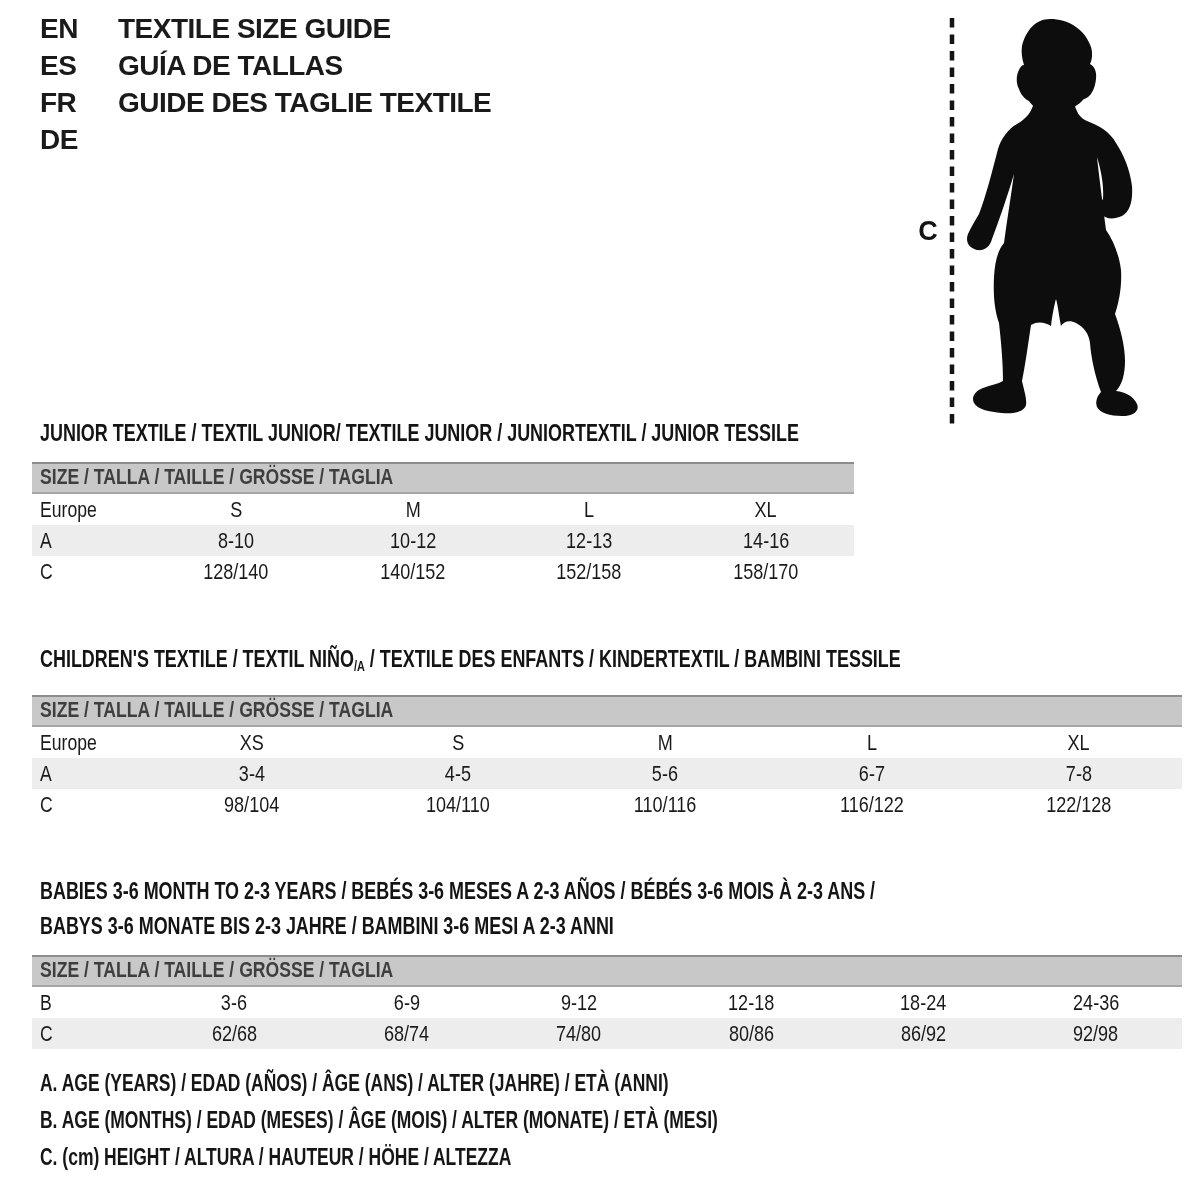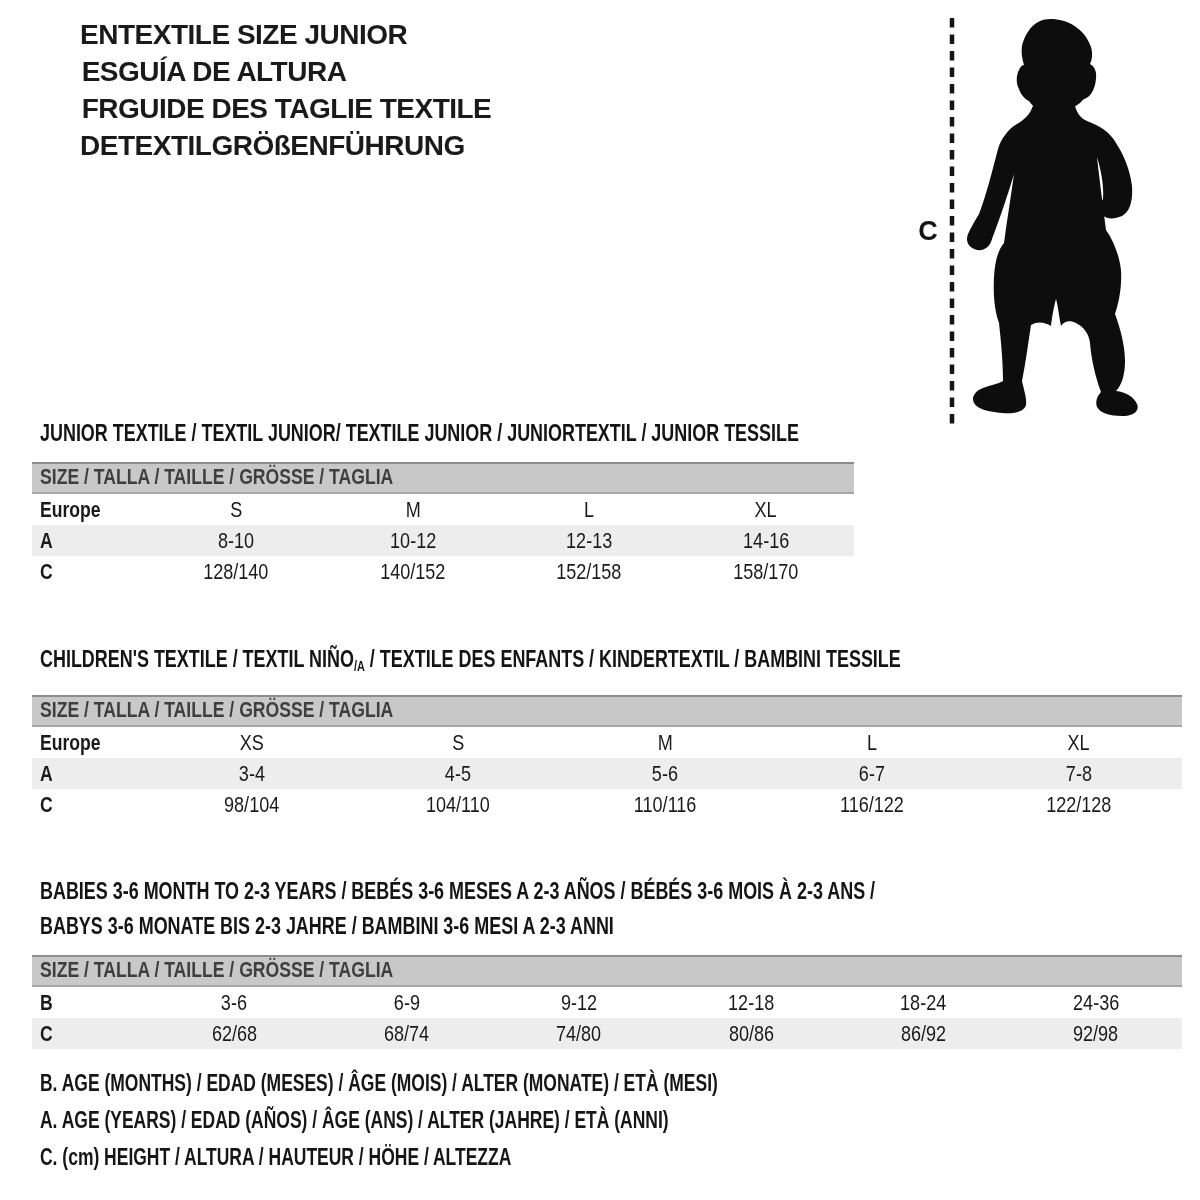--- a/index.html
+++ b/index.html
@@ -1,20 +1,20 @@
 <!DOCTYPE html>
 <html style="--bg: #ffffff; --txt: #1a1a1a; --bar-bg: #c8c8c8; --bar-txt: #3e3e3e; --bar-bt: #8d8d8d; --bar-bb: #a6a6a6; --shade: #ededed;"><head>
 <meta charset="utf-8">
 <style>
   html,body{margin:0;padding:0;background:#fff;}
   .page{position:relative;width:1200px;height:1200px;background:var(--bg,#fff);
         font-family:"Liberation Sans",sans-serif;color:var(--txt,#1a1a1a);overflow:hidden;}
 
   
-  .lang-block{position:absolute;left:40px;top:16px;text-align:right;}
+  .lang-block{position:absolute;left:40px;top:10px;}
   .lang-row{display:flex;align-items:center;height:37px;}
   .lang-code{width:78px;font-weight:700;font-size:28px;letter-spacing:-.5px;}
   .lang-label{font-weight:700;font-size:28px;letter-spacing:-.5px;white-space:nowrap;}
 
   
   .figure-svg{position:absolute;left:898px;top:0;}
 
   
   #sections section{position:absolute;left:32px;}
   .sec-junior{top:416px;width:822px;}
@@ -22,52 +22,51 @@
   .sec-babies{top:874px;width:1150px;}
   .sec-title{margin-left:8px;line-height:35px;font-size:23px;font-weight:700;white-space:nowrap;
              transform:scaleX(.78);transform-origin:left center;color:#141414;}
   .sec-title .sub{font-size:14px;vertical-align:-4px;}
   .size-bar{margin-top:11px;height:32px;box-sizing:border-box;background:var(--bar-bg,#c8c8c8);
             border-top:2px solid var(--bar-bt,#8d8d8d);border-bottom:2px solid var(--bar-bb,#a6a6a6);
             display:flex;padding-left:8px;}
   .size-bar .cxl{color:var(--bar-txt,#3e3e3e);font-weight:700;}
   .row{height:31px;display:flex;align-items:center;}
   .row.shaded{background:var(--shade,#ededed);}
-  .row-label{width:108px;padding-left:8px;font-weight:bold;}
+  .row-label{width:108px;padding-left:8px;}
   .row-value{flex:1;text-align:center;}
   .cx{display:inline-block;transform:scaleX(.82);transform-origin:center;font-size:22px;white-space:nowrap;}
   .cxl{display:inline-block;transform:scaleX(.8);transform-origin:left center;font-size:22px;white-space:nowrap;}
 
   
   .legend{position:absolute;left:40px;top:1066px;}
   .legend-line{line-height:35px;}
   .lx{display:inline-block;transform:scaleX(.76);transform-origin:left center;
       font-size:23px;font-weight:700;white-space:nowrap;color:#161616;}
 </style>
 </head>
 <body>
 
 <div class="page">
 
   <div class="lang-block" id="lang-block">
       <div class="lang-row">
         <span class="lang-code">EN</span>
-        <span class="lang-label">TEXTILE SIZE JUNIOR</span>
+        <span class="lang-label">TEXTILE SIZE GUIDE</span>
       </div>
       <div class="lang-row">
         <span class="lang-code">ES</span>
-        <span class="lang-label">GUÍA DE ALTURA</span>
+        <span class="lang-label">GUÍA DE TALLAS</span>
       </div>
       <div class="lang-row">
         <span class="lang-code">FR</span>
         <span class="lang-label">GUIDE DES TAGLIE TEXTILE</span>
       </div>
       <div class="lang-row">
         <span class="lang-code">DE</span>
-        <span class="lang-label">TEXTILGRÖßENFÜHRUNG</span>
       </div>
     </div>
 
   <svg class="figure-svg" width="300" height="440" viewBox="898 0 300 440">
     <line x1="952" y1="18" x2="952" y2="424" stroke="#141414" stroke-width="4.5" stroke-dasharray="9.5 7"></line>
     <text x="928" y="240" text-anchor="middle" font-size="27" font-weight="bold" font-family="Liberation Sans, sans-serif" fill="#141414">C</text>
     <g>
 
       <path fill="#0d0d0d" d="M1050,19 C1068,19 1085,29 1091,47 C1093,54 1092,60 1090,64
         C1094,66 1097,71 1096,79 C1095,88 1092,94 1088,97 C1085,99 1083,99 1082,101
@@ -178,18 +177,18 @@
           <div class="row-value"><span class="cx">68/74</span></div>
           <div class="row-value"><span class="cx">74/80</span></div>
           <div class="row-value"><span class="cx">80/86</span></div>
           <div class="row-value"><span class="cx">86/92</span></div>
           <div class="row-value"><span class="cx">92/98</span></div>
         </div>
       </section>
     </div>
 
   <div class="legend" id="legend">
+      <div class="legend-line"><span class="lx">A. AGE (YEARS) / EDAD (AÑOS) / ÂGE (ANS) / ALTER (JAHRE) / ETÀ (ANNI)</span></div>
       <div class="legend-line"><span class="lx">B. AGE (MONTHS) / EDAD (MESES) / ÂGE (MOIS) / ALTER (MONATE) / ETÀ (MESI)</span></div>
-      <div class="legend-line"><span class="lx">A. AGE (YEARS) / EDAD (AÑOS) / ÂGE (ANS) / ALTER (JAHRE) / ETÀ (ANNI)</span></div>
       <div class="legend-line"><span class="lx">C. (cm) HEIGHT / ALTURA / HAUTEUR / HÖHE / ALTEZZA</span></div>
     </div>
 
 </div>
 
 </body></html>

